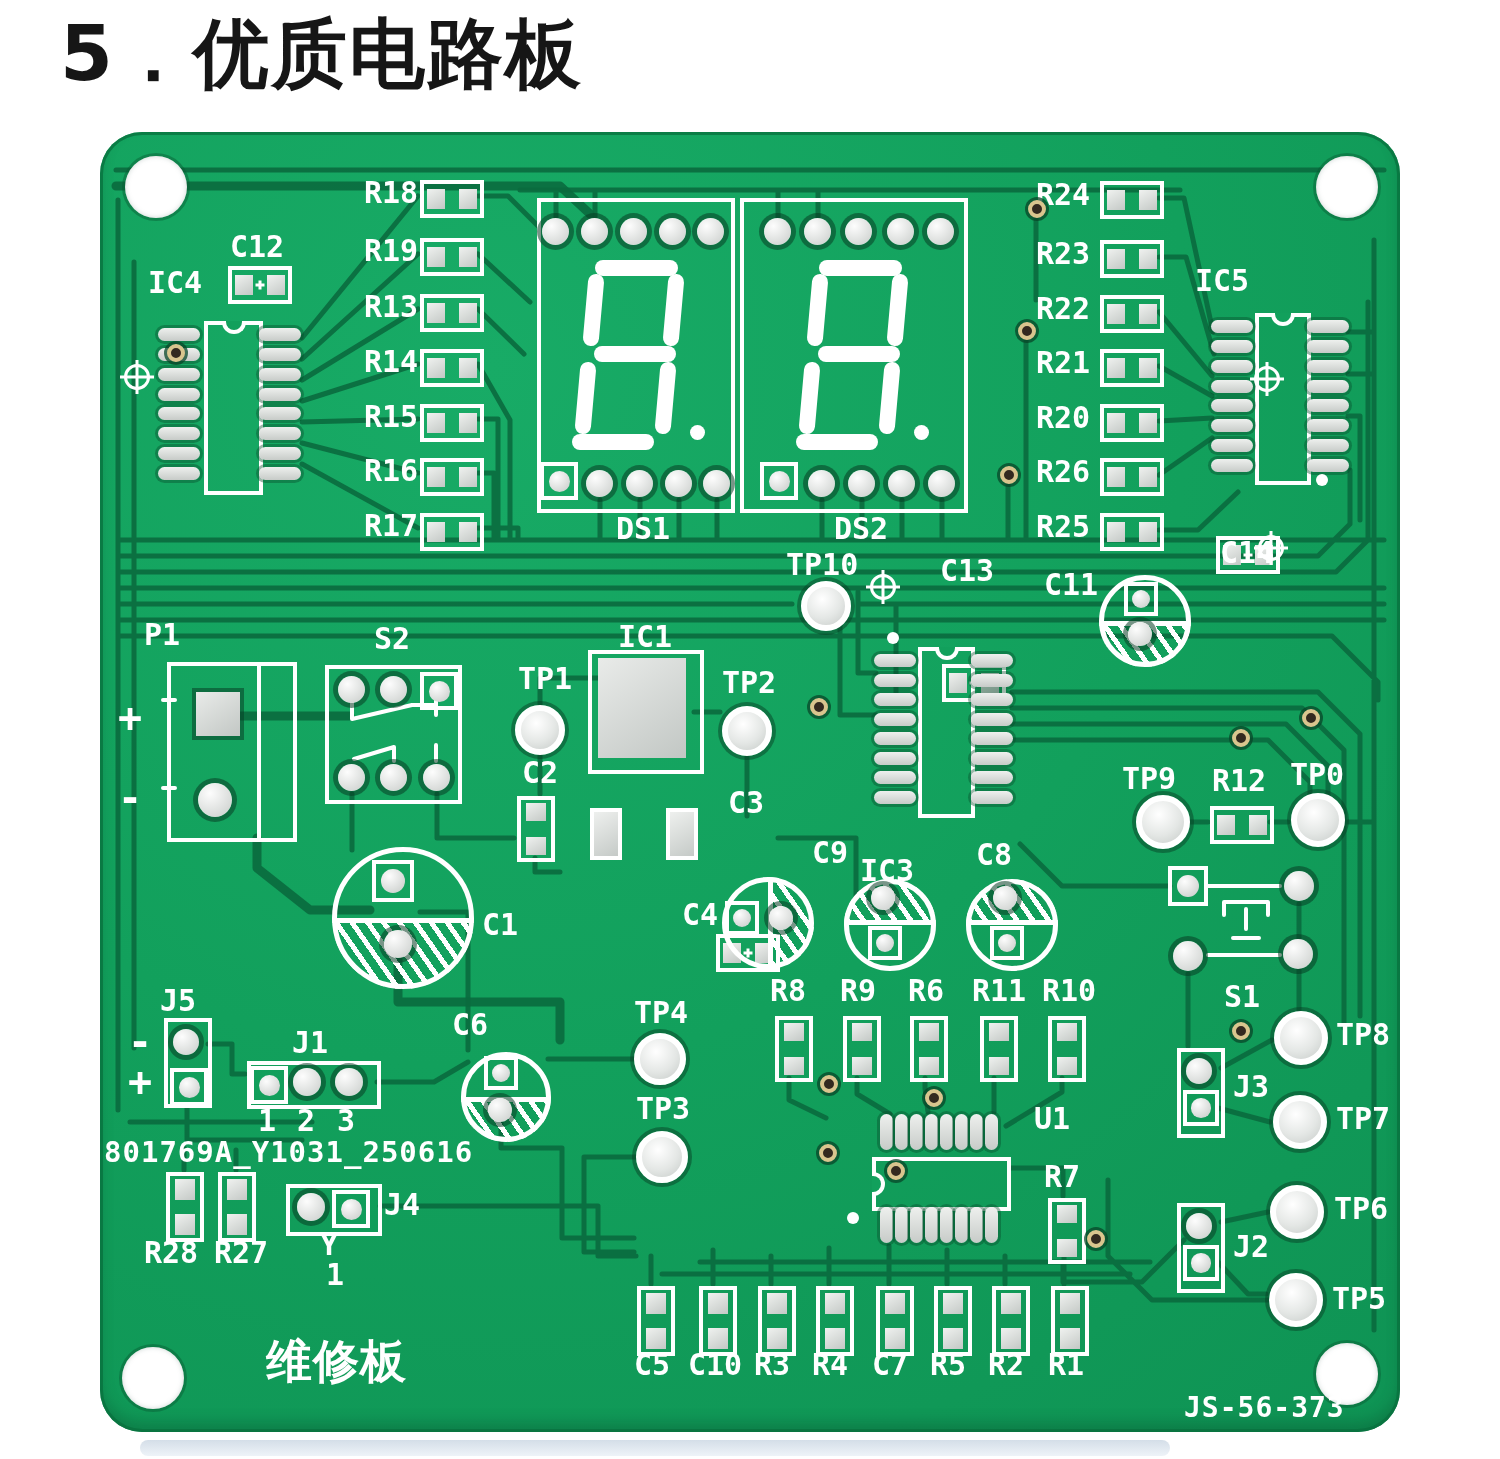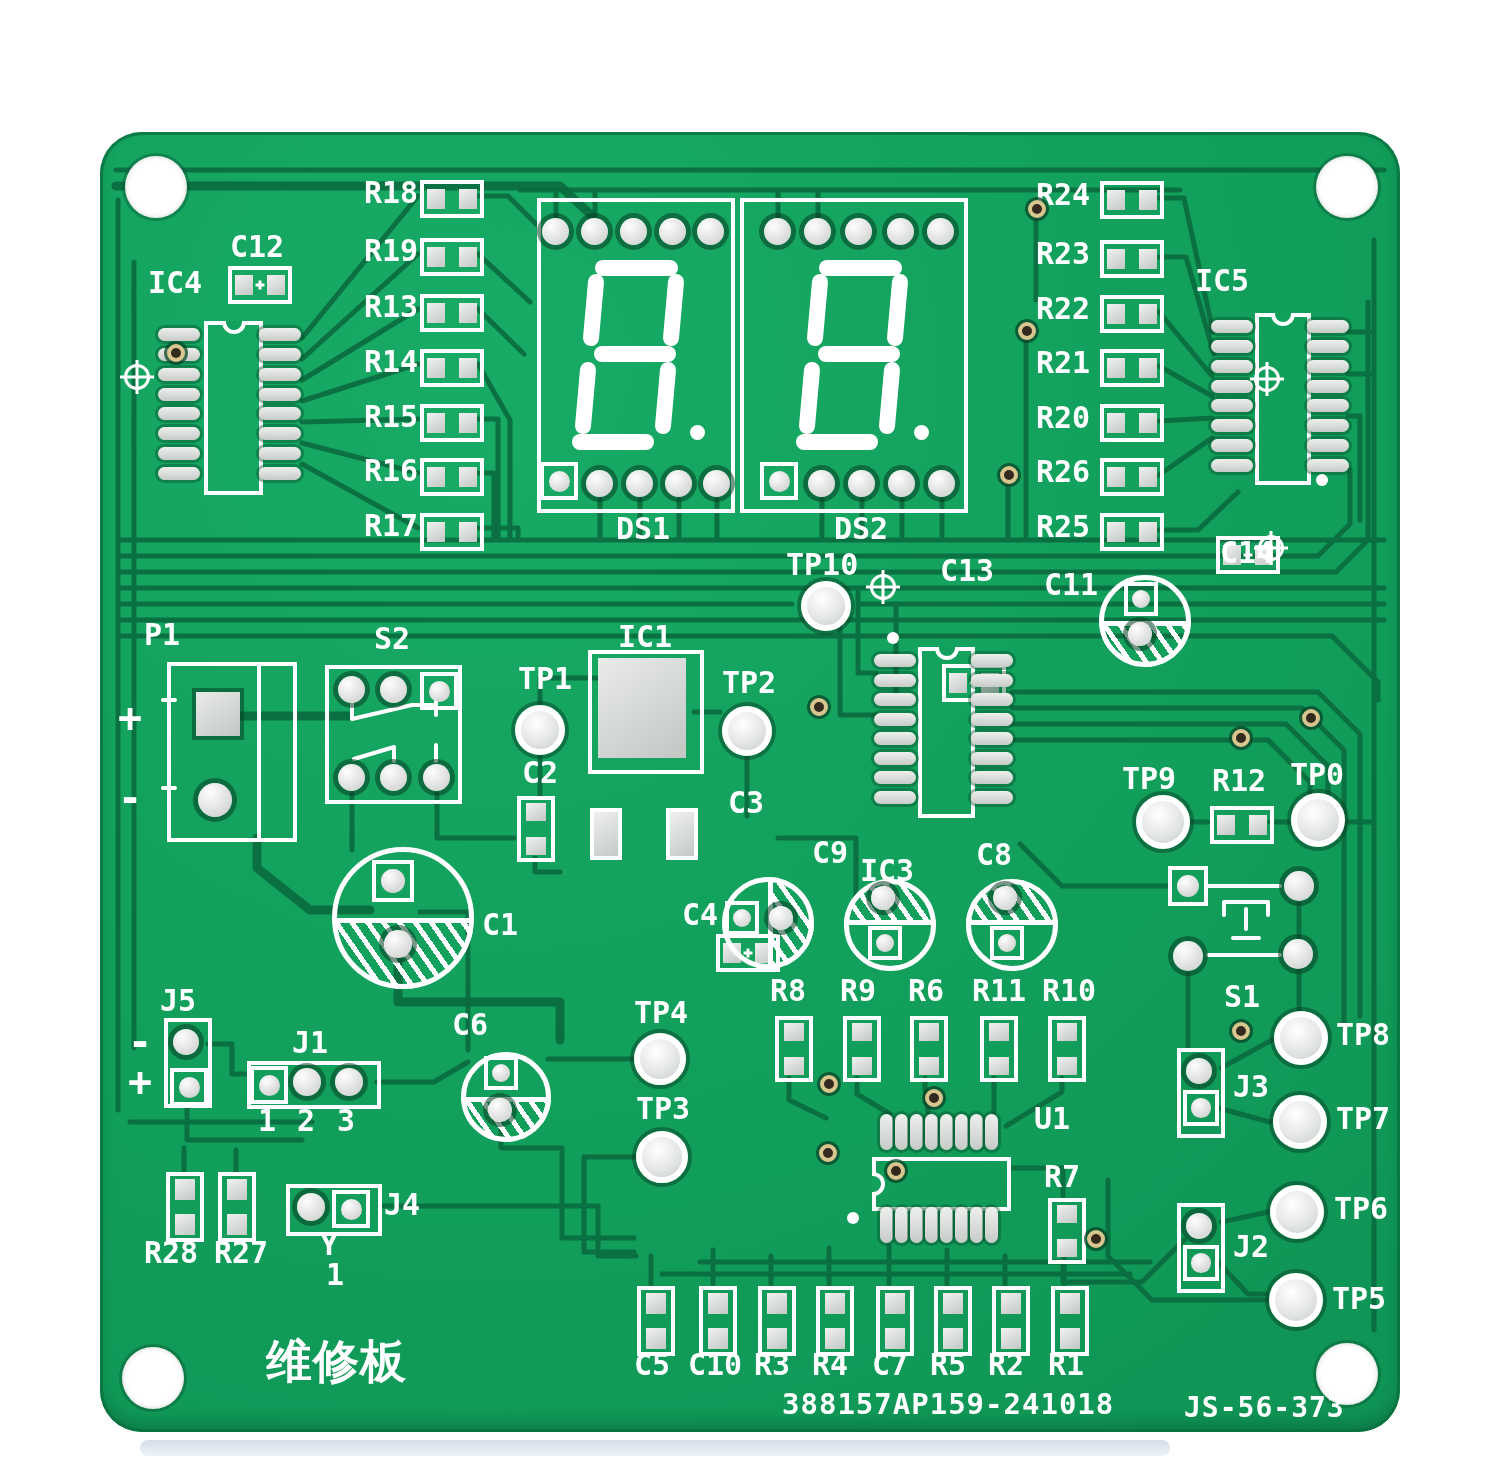--- a/index.html
+++ b/index.html
@@ -46,20 +46,21 @@
   .cap.top .hb{bottom:auto;top:-5px;border-top:none;border-bottom:5px solid #fff;border-radius:999px 999px 0 0;}
   .cap.right .hb{left:auto;top:-5px;bottom:-5px;right:-5px;width:50%;height:auto;border-top:none;border-left:5px solid #fff;border-radius:0 999px 999px 0;}
   .tab{position:absolute;background:linear-gradient(145deg,#e9ebe9,#c2c7c4);}
   .padbox{position:absolute;border:4px solid #fff;background:linear-gradient(150deg,#eef0ee,#c5cac7);}
   .vline{position:absolute;top:0;bottom:0;width:4px;background:#fff;}
 </style>
 </head>
 <body>
 
 <div class="page">
+  <div class="title">5．优质电路板</div>
 
   <div class="board"></div>
   <div class="bshadow"></div>
 
   <svg class="traces" width="1500" height="1459" viewBox="0 0 1500 1459">
     <defs>
         <clipPath id="bclip">
           <rect x="100" y="132" width="1300" height="1300" rx="42"></rect>
         </clipPath>
       </defs>
@@ -440,20 +441,21 @@
   <div class="cap" style="left:461px;top:1052px;width:80px;height:80px">
       <div class="hb"></div>
     </div>
   <div class="thsq" style="left:484px;top:1056px;width:26px;height:26px"></div>
   <div class="th" style="left:488px;top:1098px;width:24px;height:24px"></div>
   <div class="lbl" style="left:634px;top:998px">TP4</div>
   <div class="tp" style="left:634px;top:1033px;width:40px;height:40px"></div>
   <div class="lbl" style="left:636px;top:1094px">TP3</div>
   <div class="tp" style="left:636px;top:1131px;width:40px;height:40px"></div>
 
+  <div class="ser" style="left:104px;top:1138px">801769A_Y1031_250616</div>
   <div class="fp resv resb" style="left:166px;top:1172px">
       <i></i>
       <i></i>
     </div>
   <div class="fp resv resb" style="left:218px;top:1172px">
       <i></i>
       <i></i>
     </div>
   <div class="lbl" style="left:144px;top:1238px">R28</div>
   <div class="lbl" style="left:214px;top:1238px">R27</div>
@@ -551,21 +553,20 @@
       <i></i>
     </div>
   <div class="lbl" style="left:634px;top:1350px">C5</div>
   <div class="lbl" style="left:688px;top:1350px">C10</div>
   <div class="lbl" style="left:754px;top:1350px">R3</div>
   <div class="lbl" style="left:812px;top:1350px">R4</div>
   <div class="lbl" style="left:872px;top:1350px">C7</div>
   <div class="lbl" style="left:930px;top:1350px">R5</div>
   <div class="lbl" style="left:988px;top:1350px">R2</div>
   <div class="lbl" style="left:1048px;top:1350px">R1</div>
-  <div class="ser" style="left:782px;top:1390px">388157AP159-241018</div>
   <div class="ser" style="left:1184px;top:1394px;font-size:28px">JS-56-373</div>
 
   <div class="via" style="left:167px;top:344px"></div>
   <div class="via" style="left:1028px;top:200px"></div>
   <div class="via" style="left:1018px;top:322px"></div>
   <div class="via" style="left:1000px;top:466px"></div>
   <div class="via" style="left:810px;top:698px"></div>
   <div class="via" style="left:1232px;top:729px"></div>
   <div class="via" style="left:1302px;top:709px"></div>
   <div class="via" style="left:820px;top:1075px"></div>

